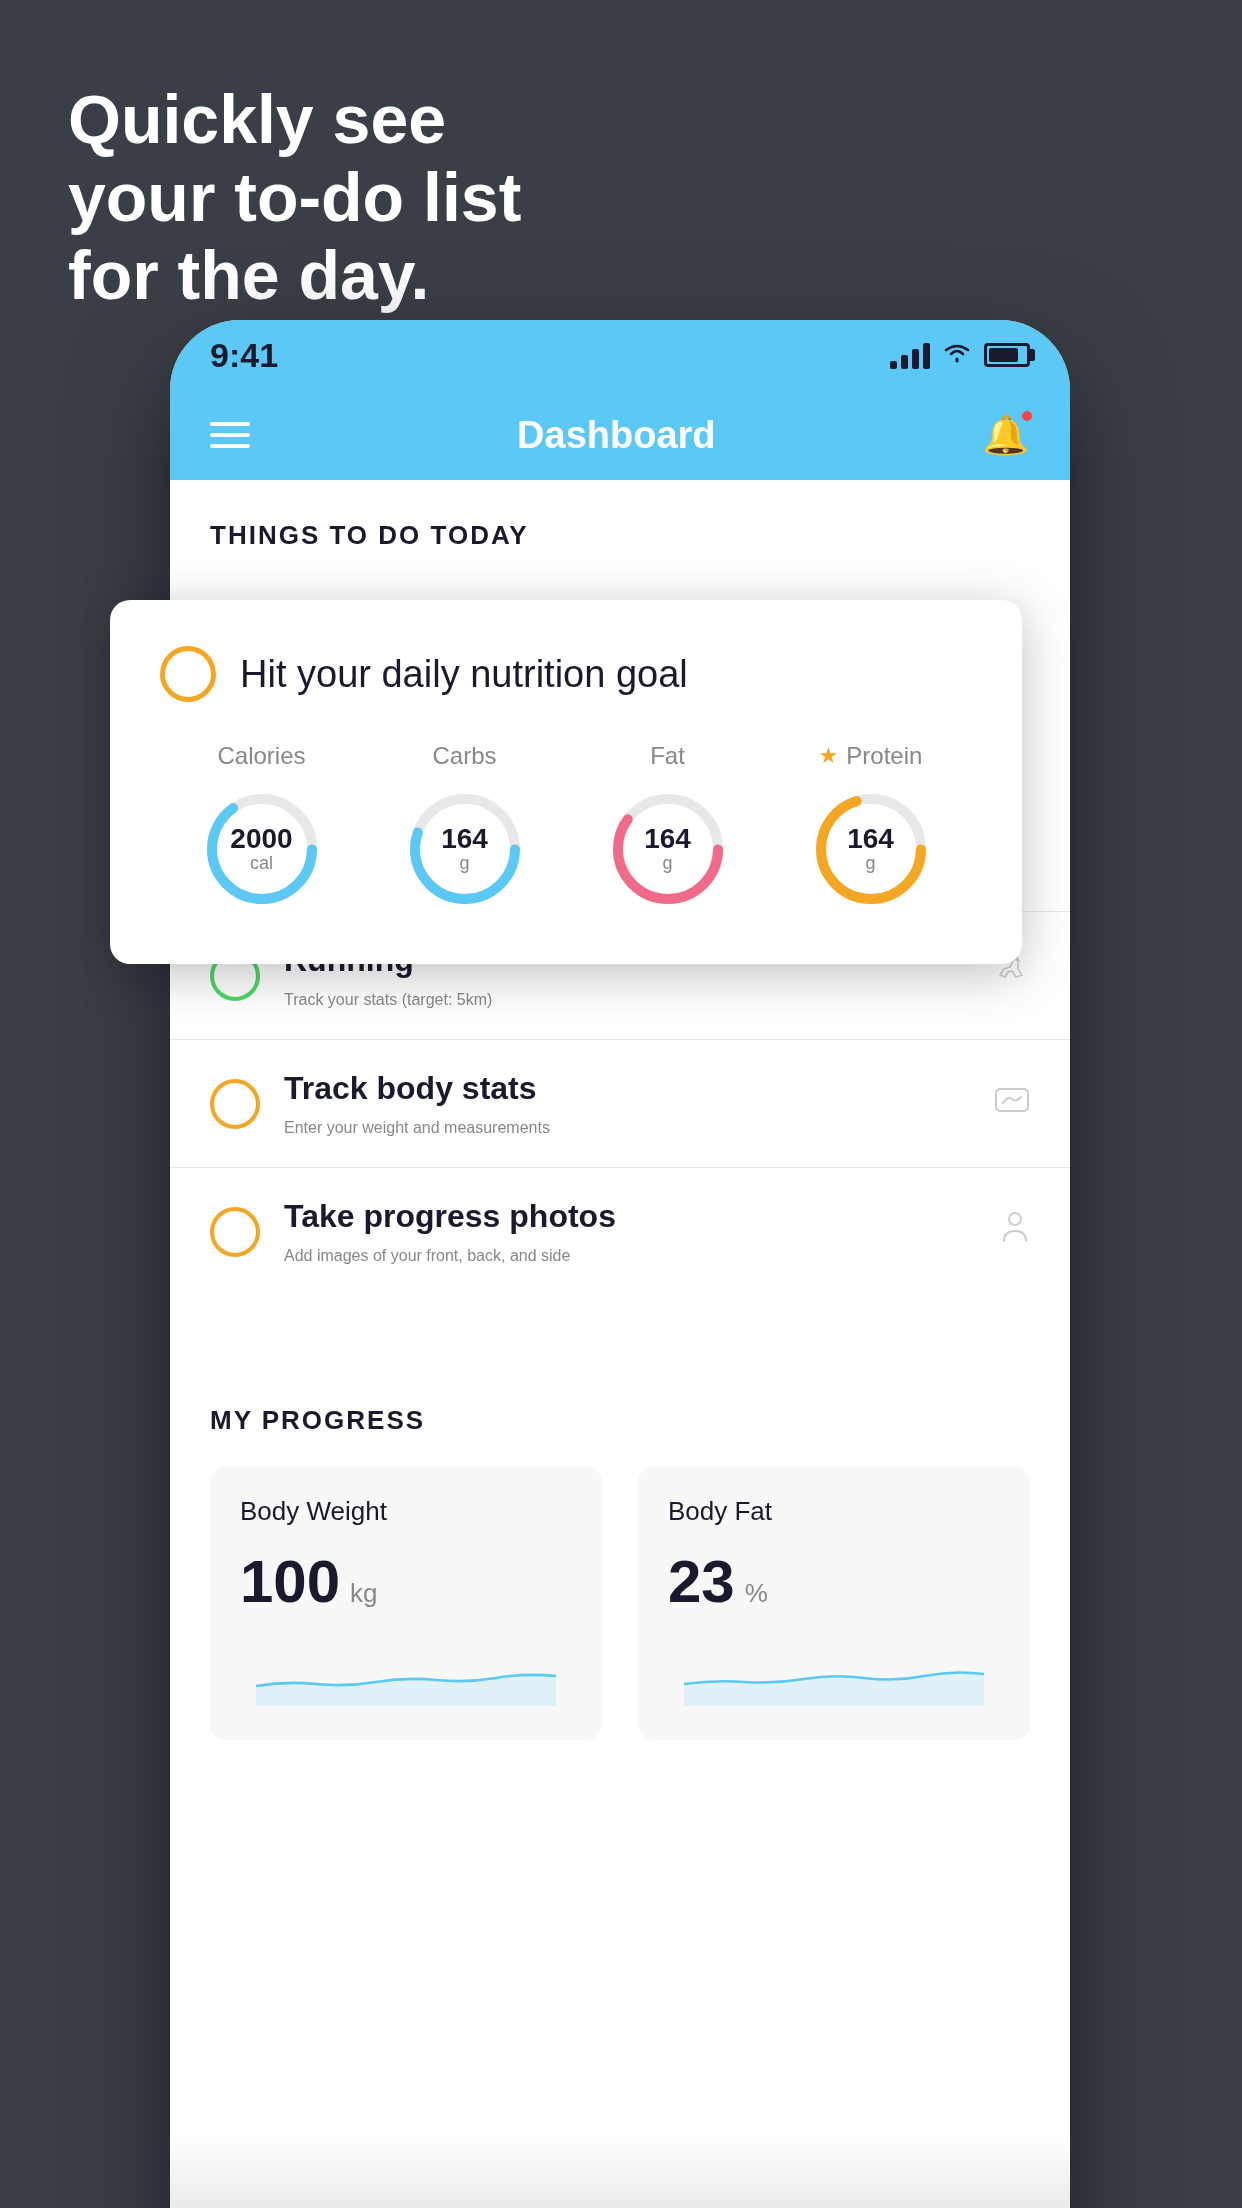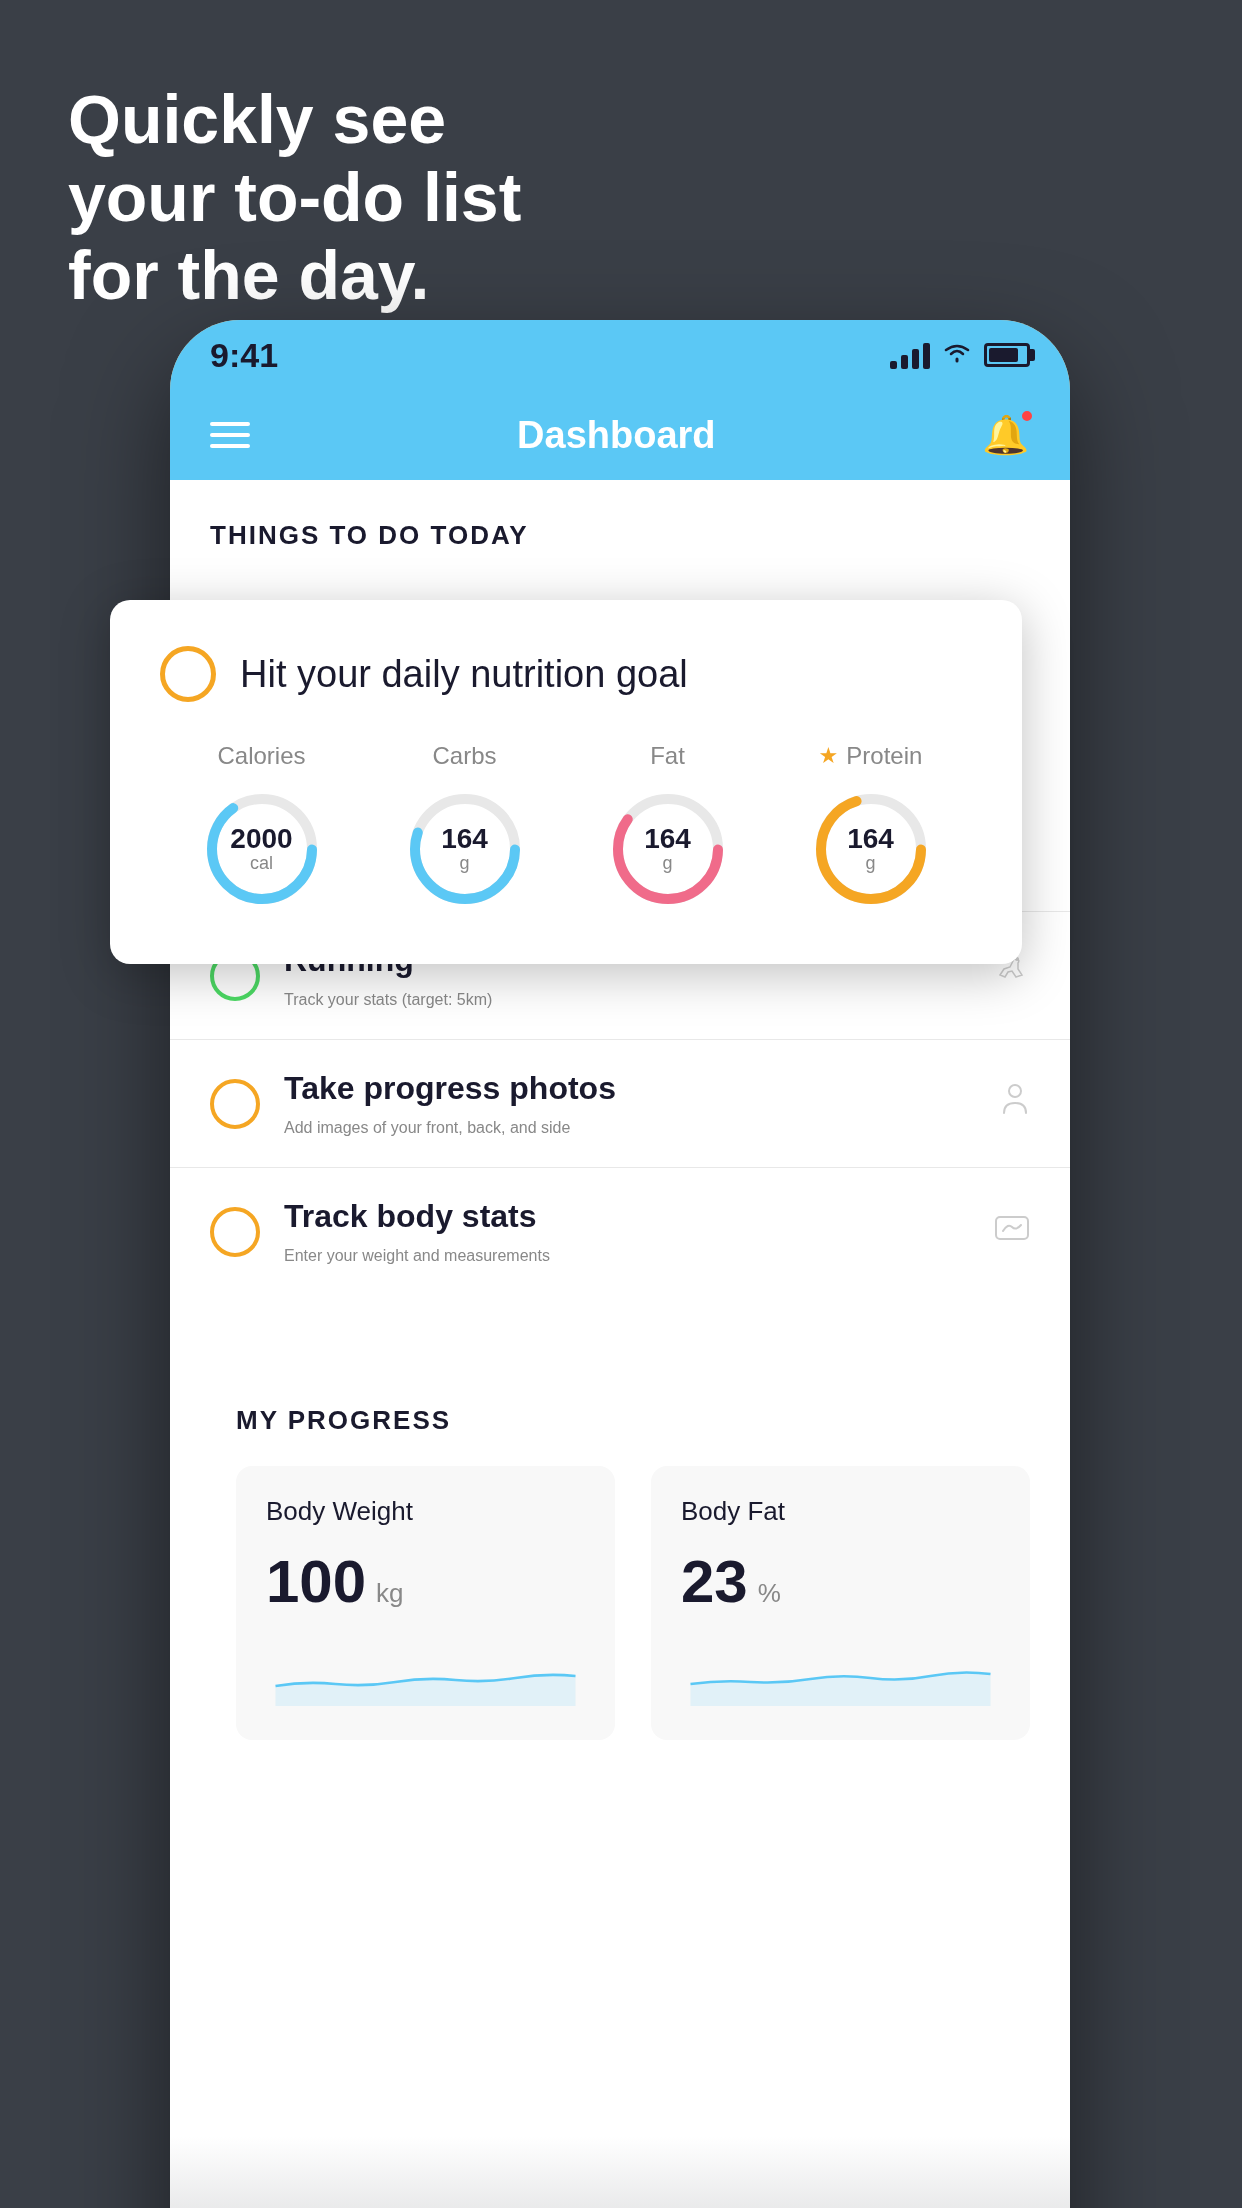--- a/index.html
+++ b/index.html
@@ -280,21 +280,20 @@
     .todo-icon {
       font-size: 34px;
       color: #ccc;
     }
 
     
     .progress-section {
       background: white;
       padding: 50px 40px 40px;
       margin-top: 60px;
-      margin-left: 26px;
     }
     .progress-header {
       font-size: 26px;
       font-weight: 800;
       color: #1a1a2e;
       letter-spacing: 2px;
       text-transform: uppercase;
       margin-bottom: 30px;
     }
     .progress-cards {
@@ -407,43 +406,43 @@
         </div>
         <div class="todo-icon">
           <svg width="40" height="30" viewBox="0 0 40 30" fill="none">
             <path d="M28 6 Q30 3 27 2 Q24 1 23 4 L20 10 L14 12 L10 18 L15 20 L18 15 L22 14 L26 20 L32 18 L28 12 Z" stroke="#ccc" stroke-width="1.5" fill="none"></path>
             <circle cx="27" cy="2" r="2" fill="#ccc"></circle>
           </svg>
         </div>
       </div>
 
       <div class="todo-item">
+        <div class="todo-circle yellow"></div>
+        <div class="todo-text">
+          <div class="todo-title">Track body stats</div>
+          <div class="todo-subtitle">Enter your weight and measurements</div>
+        </div>
+        <div class="todo-icon">
+          <svg width="36" height="30" viewBox="0 0 36 30" fill="none">
+            <rect x="2" y="4" width="32" height="22" rx="4" stroke="#ccc" stroke-width="2"></rect>
+            <path d="M9 18 Q14 10 18 14 Q22 18 27 12" stroke="#ccc" stroke-width="2" fill="none" stroke-linecap="round"></path>
+          </svg>
+        </div>
+      </div>
+
+      <div class="todo-item">
         <div class="todo-circle yellow-2"></div>
         <div class="todo-text">
           <div class="todo-title">Take progress photos</div>
           <div class="todo-subtitle">Add images of your front, back, and side</div>
         </div>
         <div class="todo-icon">
           <svg width="30" height="34" viewBox="0 0 30 34" fill="none">
             <circle cx="15" cy="8" r="6" stroke="#ccc" stroke-width="2"></circle>
             <path d="M4 30 Q4 20 15 20 Q26 20 26 30" stroke="#ccc" stroke-width="2" fill="none" stroke-linecap="round"></path>
-          </svg>
-        </div>
-      </div>
-
-      <div class="todo-item">
-        <div class="todo-circle yellow"></div>
-        <div class="todo-text">
-          <div class="todo-title">Track body stats</div>
-          <div class="todo-subtitle">Enter your weight and measurements</div>
-        </div>
-        <div class="todo-icon">
-          <svg width="36" height="30" viewBox="0 0 36 30" fill="none">
-            <rect x="2" y="4" width="32" height="22" rx="4" stroke="#ccc" stroke-width="2"></rect>
-            <path d="M9 18 Q14 10 18 14 Q22 18 27 12" stroke="#ccc" stroke-width="2" fill="none" stroke-linecap="round"></path>
           </svg>
         </div>
       </div>
 
     </div>
 
     <div class="progress-section">
       <div class="progress-header">MY PROGRESS</div>
       <div class="progress-cards">
 

